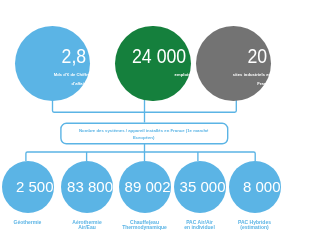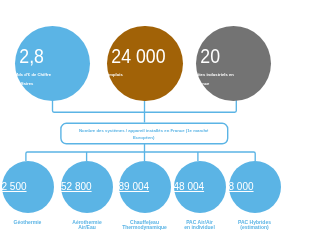--- a/index.html
+++ b/index.html
@@ -1,25 +1,25 @@
 <!DOCTYPE html>
 <html><head>
 <meta charset="utf-8">
 <style>
   html,body{margin:0;padding:0;}
   body{width:290px;height:250px;background:#ffffff;font-family:"Liberation Sans",sans-serif;overflow:hidden;}
   .stage{position:relative;width:290px;height:250px;}
-  .circle{position:absolute;border-radius:50%;background:#5bb4e5;color:#fff;text-align:left;}
+  .circle{position:absolute;border-radius:50%;background:#5bb4e5;color:#fff;text-align:right;}
   .top-circle{width:75.5px;height:75.5px;top:25.8px;}
   
   .big{position:absolute;left:0;right:0;top:20.5px;font-size:20px;font-weight:400;line-height:20px;
        transform:scaleX(0.885);}
   .sub{position:absolute;left:0;right:0;top:44px;font-size:4.1px;font-weight:700;line-height:9.6px;letter-spacing:0.06px;}
   .bot-circle{width:52px;height:52px;top:161px;}
-  .bot-num{position:absolute;left:0;right:0;top:19px;font-size:10px;font-weight:400;line-height:13.6px;text-decoration:underline;}
+  .bot-num{position:absolute;left:0;right:0;top:19px;font-size:15px;font-weight:400;line-height:13.6px;}
   .bot-label{position:absolute;text-align:center;color:#5bb4e5;font-size:5px;font-weight:700;line-height:4.9px;top:220px;}
   .box{position:absolute;left:60px;top:122.5px;width:167.5px;height:21px;border-radius:6px;box-sizing:border-box;color:#5bb4e5;font-size:4.3px;font-weight:700;line-height:7.6px;
        text-align:center;display:flex;align-items:center;justify-content:center;padding-top:2.2px;}
   svg.lines{position:absolute;left:0;top:0;width:290px;height:250px;}
 </style>
 </head>
 <body>
 
 <div class="stage">
 
@@ -38,21 +38,21 @@
   </svg>
 
   <div class="circle top-circle" style="left: 14.7px; background: rgb(91, 180, 229);">
     <div class="big">2,8</div>
     <div class="sub">
       <div>Mds d'€ de Chiffre</div>
       <div>d'affaires</div>
     </div>
   </div>
 
-  <div class="circle top-circle" style="left: 107px; background: #a16207;">
+  <div class="circle top-circle" style="left: 115px; background: #15803d;">
     <div class="big">24 000</div>
     <div class="sub">
       <div>emplois</div>
     </div>
   </div>
 
   <div class="circle top-circle" style="left: 195.6px; background: #737373;">
     <div class="big">20</div>
     <div class="sub">
       <div>sites industriels en</div>
@@ -68,37 +68,37 @@
   </div>
 
   <div class="circle bot-circle" style="left: 1.5px; background: rgb(91, 180, 229);">
     <div class="bot-num">2 500</div>
   </div>
   <div class="bot-label" style="left:0px;width:55px">
     <div>Géothermie</div>
   </div>
 
   <div class="circle bot-circle" style="left: 61px; background: rgb(91, 180, 229);">
-    <div class="bot-num">52 800</div>
+    <div class="bot-num">83 800</div>
   </div>
   <div class="bot-label" style="left:60px;width:54px">
     <div>Aérothermie</div>
     <div>Air/Eau</div>
   </div>
 
   <div class="circle bot-circle" style="left: 118.5px; background: rgb(91, 180, 229);">
-    <div class="bot-num">89 004</div>
+    <div class="bot-num">89 002</div>
   </div>
   <div class="bot-label" style="left:112px;width:65px">
     <div>Chauffe(eau</div>
     <div>Thermodynamique</div>
   </div>
 
   <div class="circle bot-circle" style="left: 173.5px; background: rgb(91, 180, 229);">
-    <div class="bot-num">48 004</div>
+    <div class="bot-num">35 000</div>
   </div>
   <div class="bot-label" style="left:172px;width:55px">
     <div>PAC Air/Air</div>
     <div>en individuel</div>
   </div>
 
   <div class="circle bot-circle" style="left: 228.5px; background: rgb(91, 180, 229);">
     <div class="bot-num">8 000</div>
   </div>
   <div class="bot-label" style="left:227px;width:55px">

